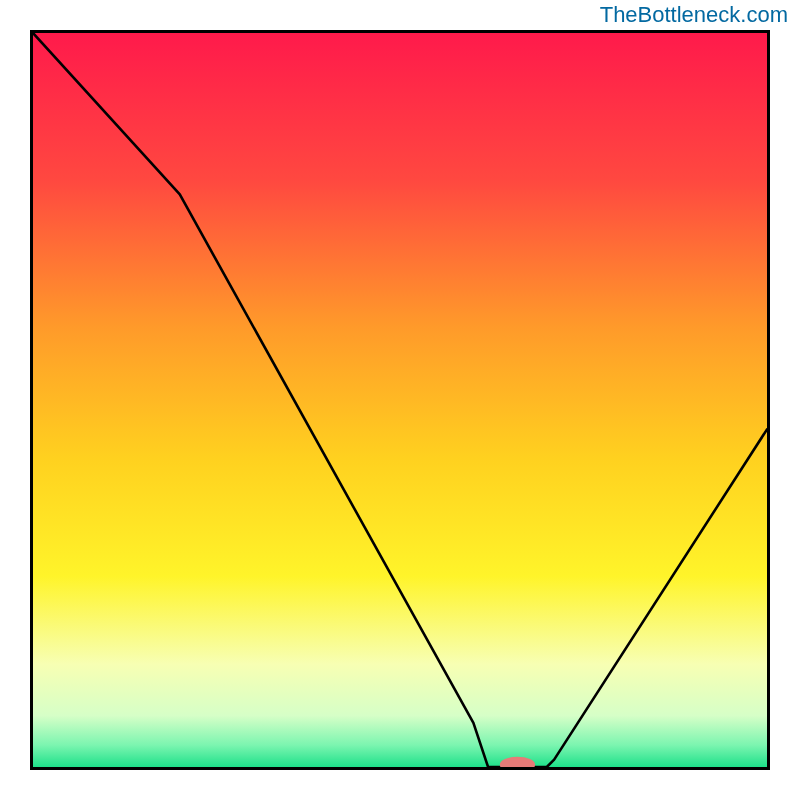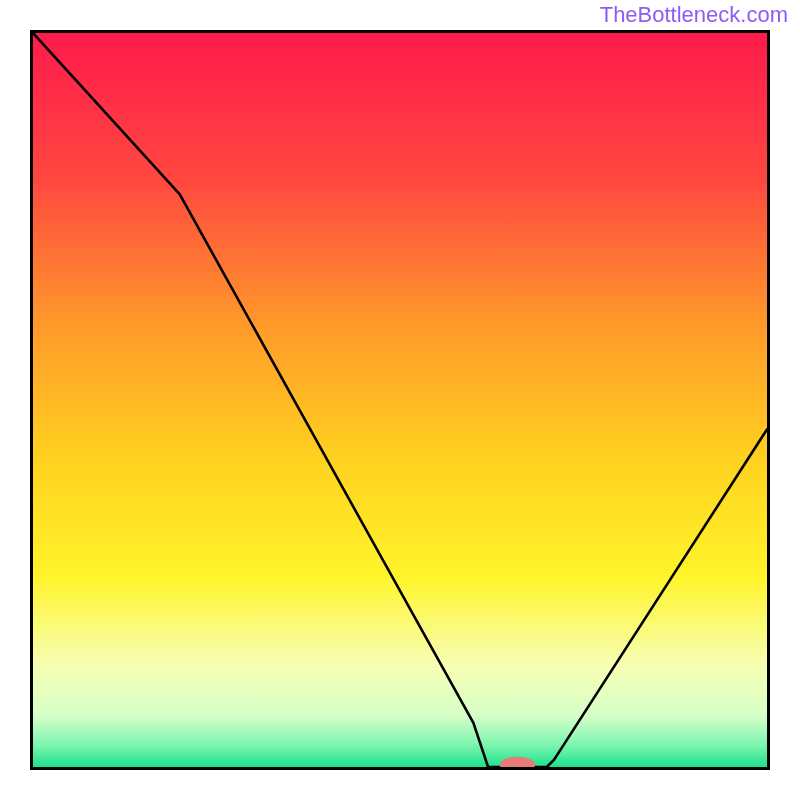--- a/index.html
+++ b/index.html
@@ -14,21 +14,21 @@
     position: relative;
     width: 800px;
     height: 800px;
   }
   .watermark {
     position: absolute;
     top: 2px;
     right: 12px;
     font-family: Arial, Helvetica, sans-serif;
     font-size: 22px;
-    color: #8b5cf6;
+    color: #0369a1;
     letter-spacing: 0px;
   }
   .plot-area {
     position: absolute;
     left: 30px;
     top: 30px;
     width: 740px;
     height: 740px;
     border: 3px solid #000;
     box-sizing: border-box;

